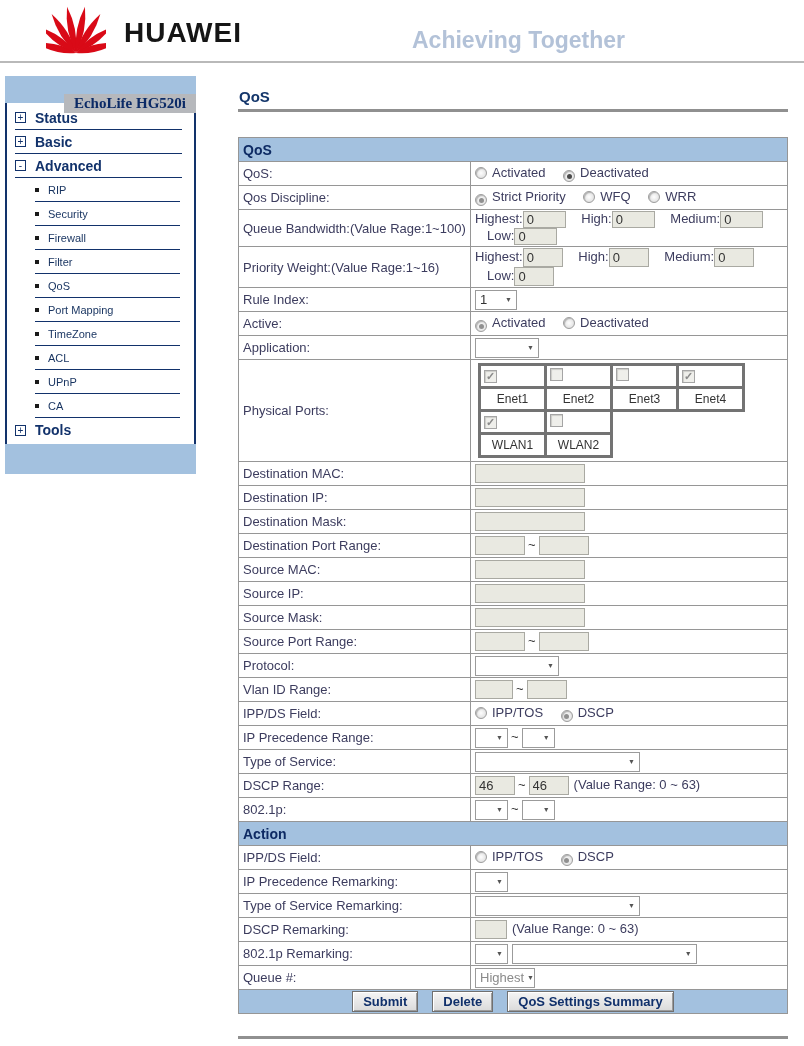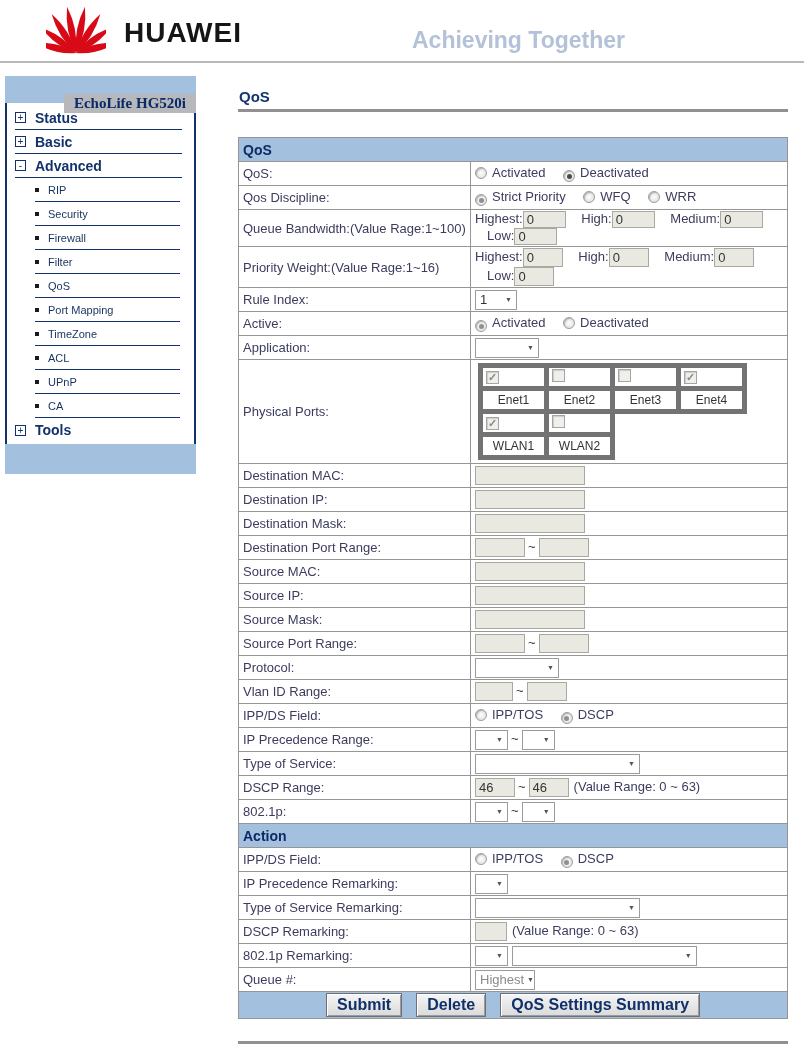--- a/index.html
+++ b/index.html
@@ -57,26 +57,26 @@
   .note { margin-left:5px; color:#3c3c5e; }
 
   
   .sel { display:inline-flex; justify-content:space-between; align-items:center; background:#fff; border:1px solid #9b9b9b; height:20px; padding:0 4px; color:#333; vertical-align:middle; }
   .sel .arr { font-size:7px; color:#555; margin-left:3px; }
   .sel.dis .selval { color:#8a8a8a; }
   .sw42{width:42px}.sw64{width:64px}.sw84{width:84px}.sw165{width:165px}.sw33{width:33px}.sw185{width:185px}.sw68{width:60px}
 
   
   table.ports { border-collapse:collapse; margin:2px 0 2px 3px; }
-  table.ports td { border:5px solid #737373; width:66px; height:23px; font-size:12px; color:#333; text-align:center; padding:0 2px; background:#fff; }
+  table.ports td { border:3px solid #737373; width:66px; height:23px; font-size:12px; color:#333; text-align:center; padding:0 2px; background:#fff; }
   table.ports td.cbcell { text-align:left; padding-left:3px; }
 
   
   td.btnrow { background:#a3c1df; text-align:center; height:26px; }
-  .btn { font-family:"Liberation Sans",sans-serif; font-weight:bold; font-size:16px; color:#10306b; background:linear-gradient(#f5f5f5,#dadada); border:1px solid #707070; box-shadow:inset 1px 1px 0 #fff, inset -1px -1px 0 #9c9c9c; padding:2px 10px; margin:0 7px; cursor:pointer; }
+  .btn { font-family:"Liberation Sans",sans-serif; font-weight:bold; font-size:13px; color:#10306b; background:linear-gradient(#f5f5f5,#dadada); border:1px solid #707070; box-shadow:inset 1px 1px 0 #fff, inset -1px -1px 0 #9c9c9c; padding:2px 10px; margin:0 7px; cursor:pointer; }
 </style>
 </head>
 <body>
 
 <div class="header">
   <svg class="logo" width="60" height="50" viewBox="0 0 60 50">
     <g transform="translate(30,48)" fill="#d90a17">
       <path transform="rotate(-76)" d="M0 0 Q-7 -20 0 -40 Q7 -20 0 0 Z"></path>
       <path transform="rotate(-54)" d="M0 0 Q-7 -21 0 -43 Q7 -21 0 0 Z"></path>
       <path transform="rotate(-32)" d="M0 0 Q-7 -22 0 -46 Q7 -22 0 0 Z"></path>

